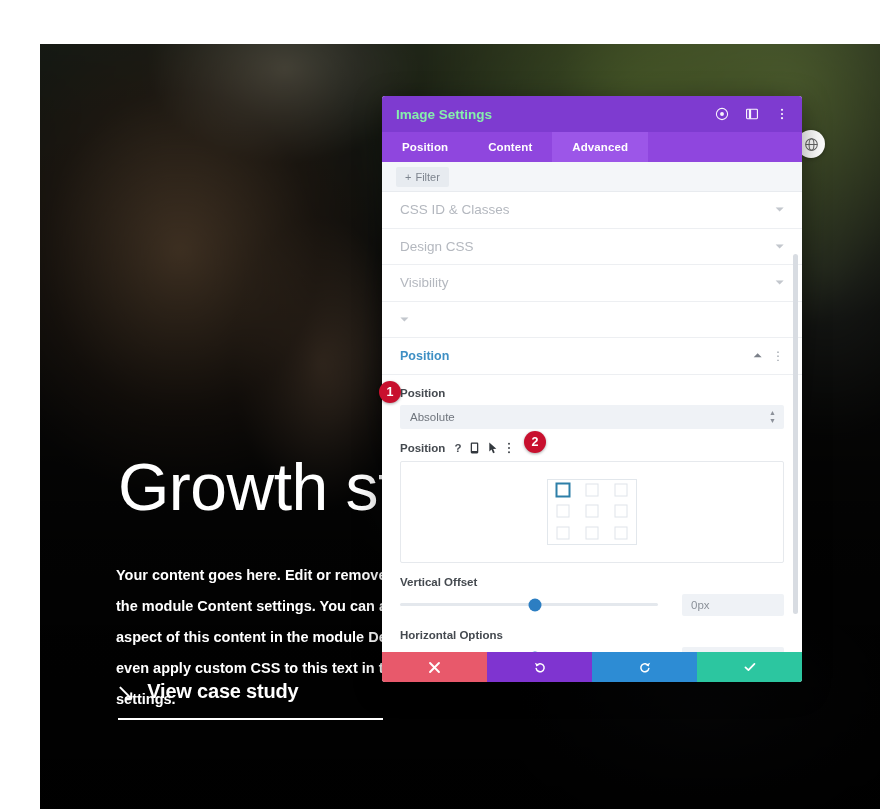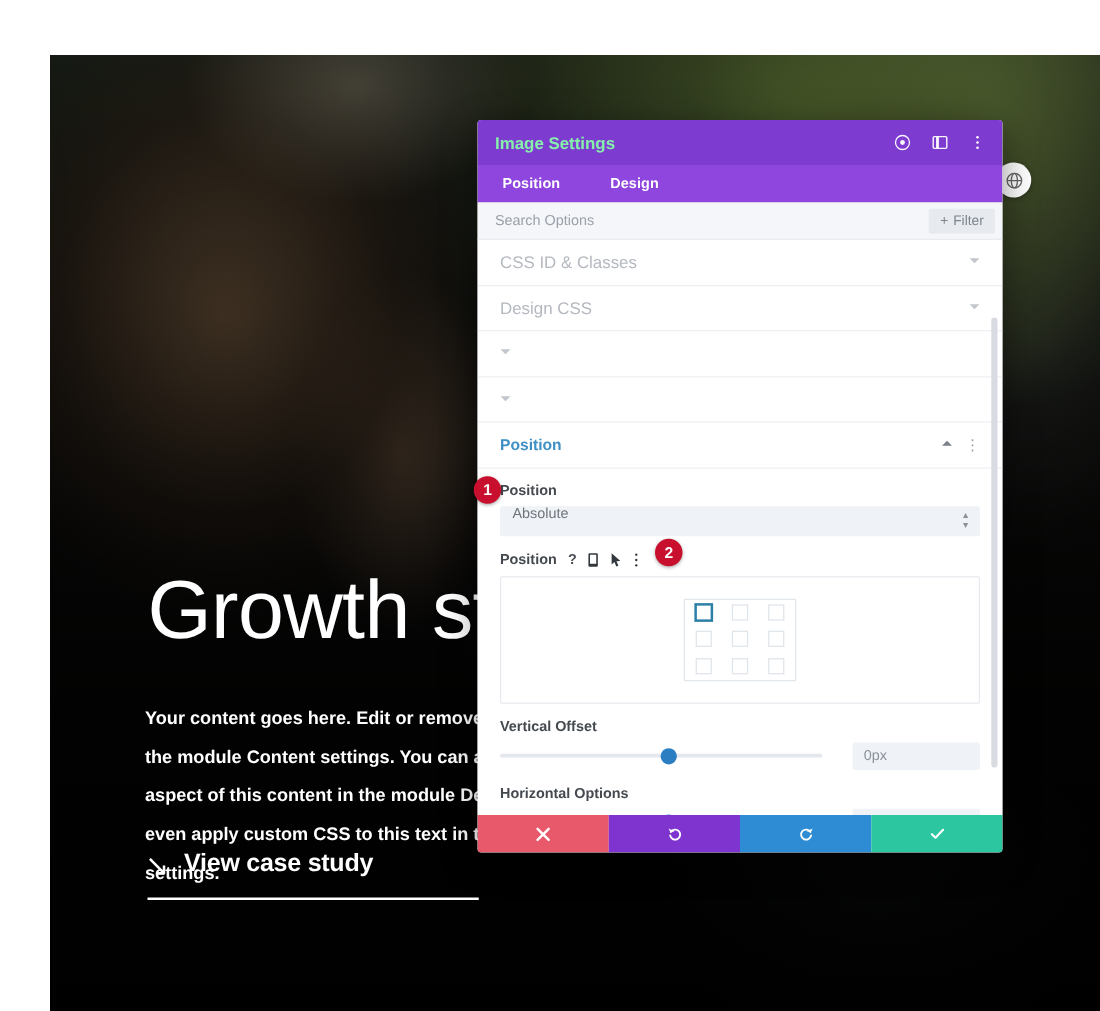--- a/index.html
+++ b/index.html
@@ -152,21 +152,21 @@
   .section-body { padding: 12px 18px 10px 18px; }
   .field-label {
     font-size: 11.5px; color: #44494f; font-weight: 700;
     margin-bottom: 6px; display: flex; align-items: center; gap: 9px;
   }
   .field-label .mini-icons { display: flex; align-items: center; gap: 9px; color: #4a4f56; }
   .mini-ico { display: inline-flex; align-items: center; justify-content: center; cursor: pointer; }
 
   .select-box {
     position: relative; height: 24px; background: #EFF2F6;
-    border-radius: 2px; display: flex; 
+    border-radius: 2px; display: flex; align-items: center;
     padding: 0 20px 0 10px; cursor: pointer;
   }
   .select-box .sel-value { font-size: 11.5px; color: #6f757d; }
   .select-arrows {
     position: absolute; right: 8px; top: 50%; transform: translateY(-50%);
     display: flex; flex-direction: column; gap: 2px; color: #8b9099;
     font-size: 7px; line-height: 6px;
   }
 
   .loc-canvas {
@@ -274,44 +274,45 @@
             <circle cx="8" cy="3.2" r="1.25" fill="#fff"></circle>
             <circle cx="8" cy="8" r="1.25" fill="#fff"></circle>
             <circle cx="8" cy="12.8" r="1.25" fill="#fff"></circle>
           </svg>
         </span>
       </div>
     </div>
 
     <div class="modal-tabs">
       <div class="tab">Position</div>
-      <div class="tab">Design</div>
+      <div class="tab">Content</div>
+      <div class="tab active">Advanced</div>
     </div>
 
     <div class="search-bar">
-      <input class="search-input" type="text" placeholder="Search Options" style="">
       <div class="filter-btn">
         <span>+</span>
         <span>Filter</span>
       </div>
     </div>
 
     <div class="modal-body">
 
       <div class="acc-row">
         <div class="acc-title">CSS ID &amp; Classes</div>
         <div class="chev">⏷</div>
       </div>
 
       <div class="acc-row">
         <div class="acc-title">Design CSS</div>
         <div class="chev">⏷</div>
       </div>
 
       <div class="acc-row">
+        <div class="acc-title">Visibility</div>
         <div class="chev">⏷</div>
       </div>
 
       <div class="acc-row">
         <div class="chev">⏷</div>
       </div>
 
       <div class="acc-row open">
         <div class="acc-title">Position</div>
         <div class="chev">⏶</div>

